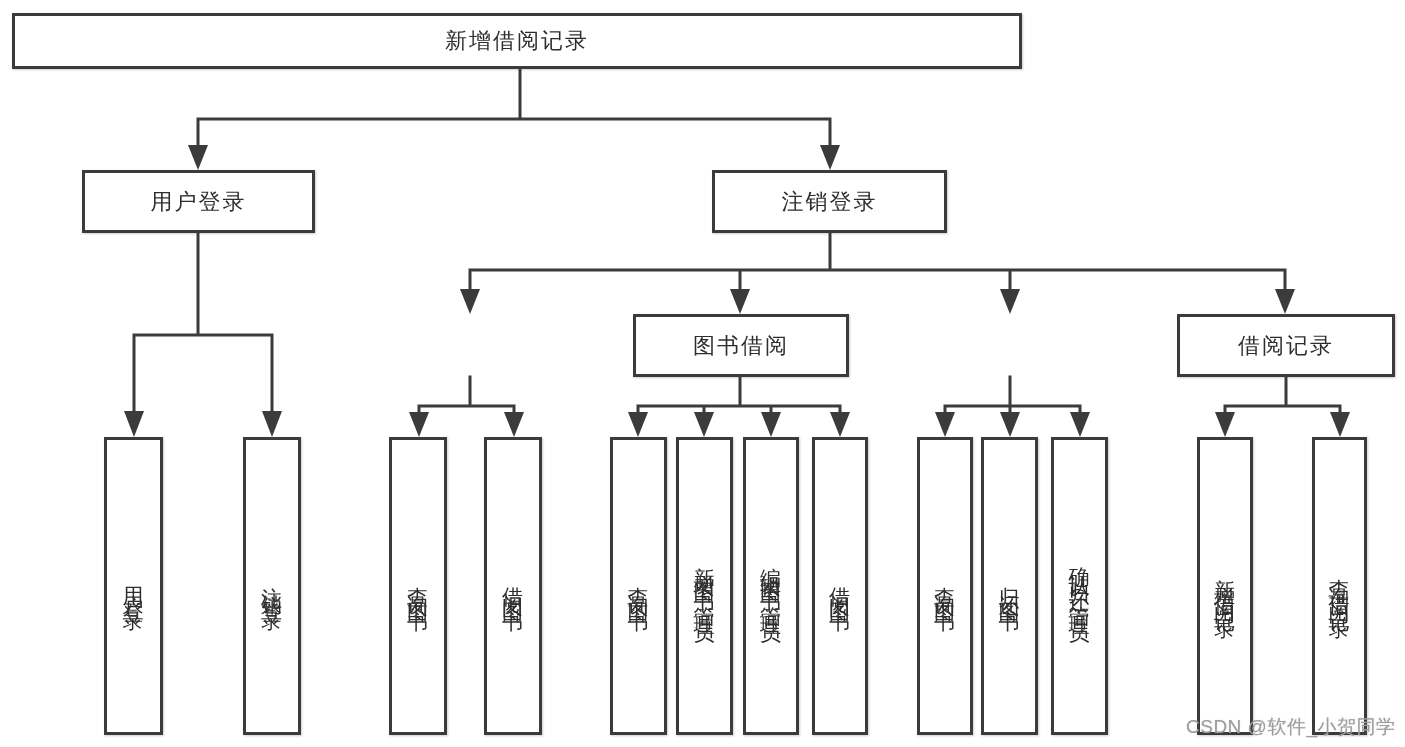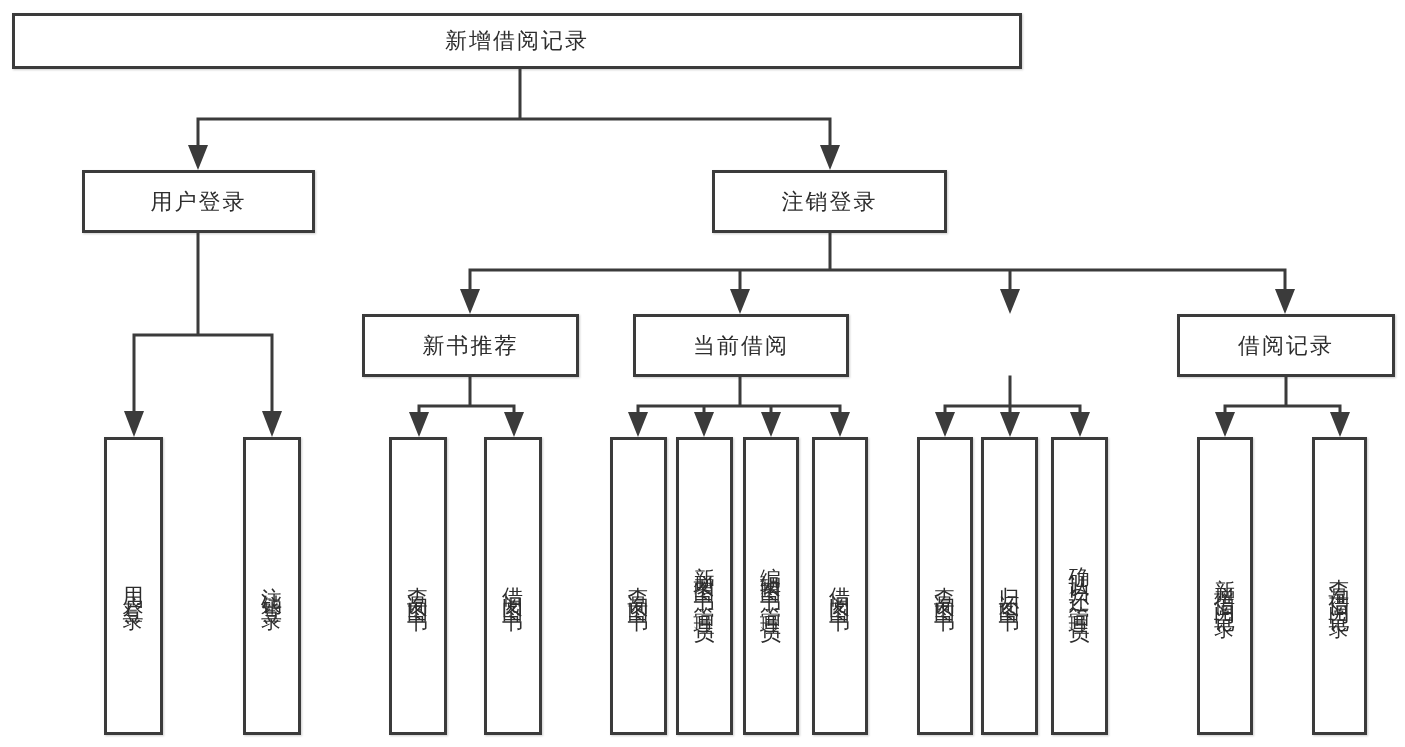--- a/index.html
+++ b/index.html
@@ -81,25 +81,22 @@
     <span class="h-label">新增借阅记录</span>
   </div>
 
   <div class="box" style="left:82px;top:170px;width:233px;height:63px">
     <span class="h-label">用户登录</span>
   </div>
   <div class="box" style="left:712px;top:170px;width:235px;height:63px">
     <span class="h-label">注销登录</span>
   </div>
 
-  <div class="box" style="left:362px;top:314px;width:217px;height:63px">
-    <span class="h-label">新书推荐</span>
-  </div>
   <div class="box" style="left:633px;top:314px;width:216px;height:63px">
-    <span class="h-label">当前借阅</span>
+    <span class="h-label">图书借阅</span>
   </div>
   <div class="box" style="left:1177px;top:314px;width:218px;height:63px">
     <span class="h-label">借阅记录</span>
   </div>
 
   <div class="box leaf" style="left:104px;top:437px;width:59px;height:298px">
     <span class="v-label">用户登录</span>
   </div>
   <div class="box leaf" style="left:243px;top:437px;width:58px;height:298px">
     <span class="v-label">注销登录</span>
@@ -135,14 +132,15 @@
     <span class="v-label">确认归还（管理员）</span>
   </div>
 
   <div class="box leaf" style="left:1197px;top:437px;width:56px;height:298px">
     <span class="v-label">新增借阅记录</span>
   </div>
   <div class="box leaf" style="left:1312px;top:437px;width:55px;height:298px">
     <span class="v-label">查询借阅记录</span>
   </div>
 
+  <div class="watermark">CSDN @软件_小贺同学</div>
 
 </div>
 
 </body></html>

